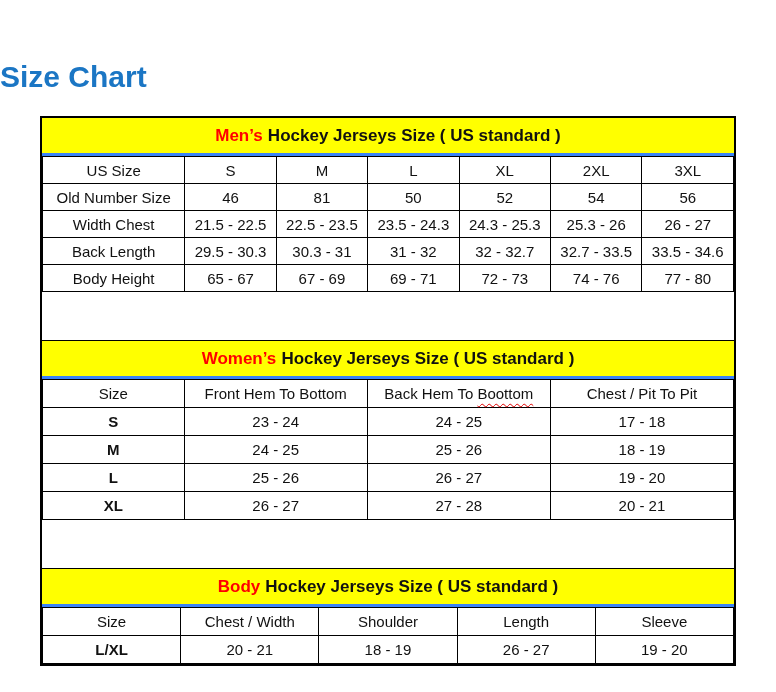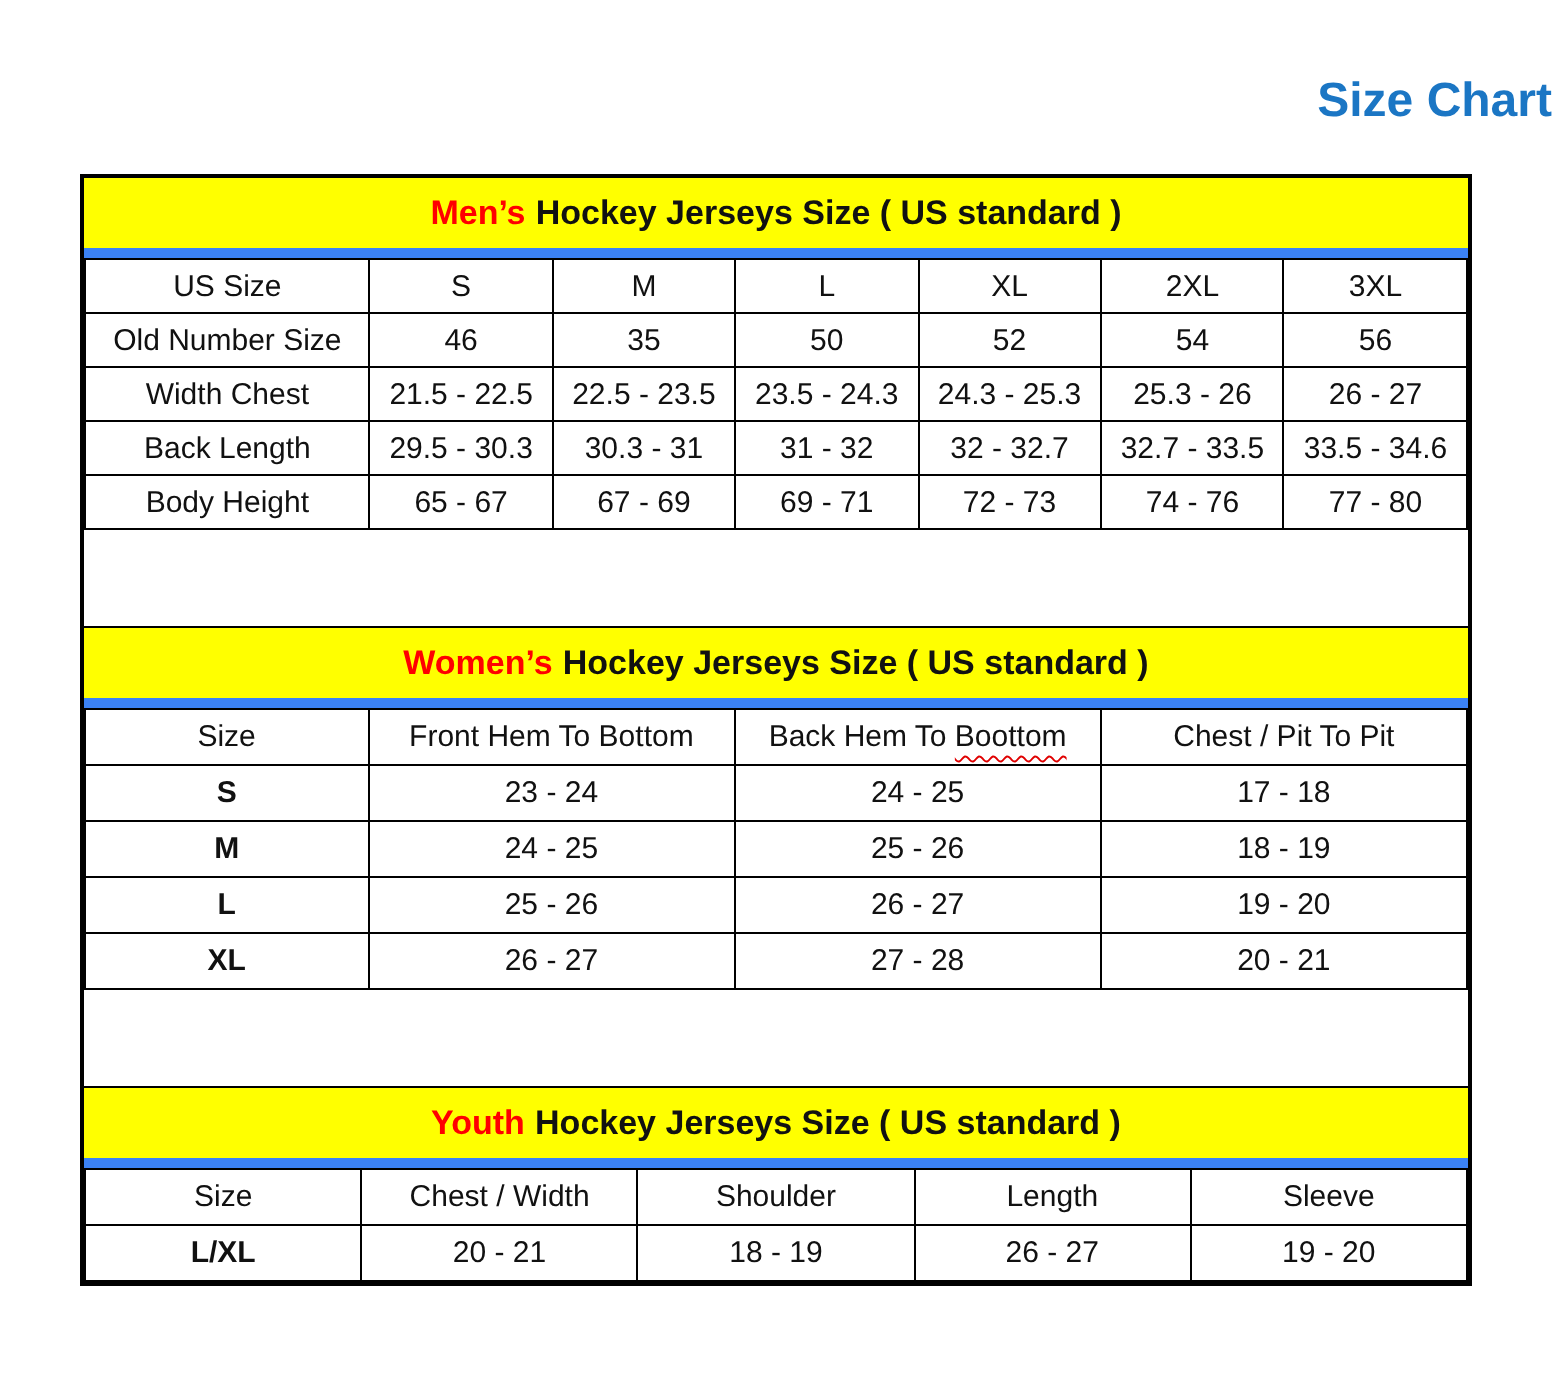--- a/index.html
+++ b/index.html
@@ -6,39 +6,39 @@
   html, body { background: #ffffff; }
   body {
     width: 776px;
     height: 692px;
     font-family: "Liberation Sans", sans-serif;
     color: #111111;
     overflow: hidden;
   }
   .page { width: 776px; height: 692px; position: relative; }
   .title {
-    margin-top: 37px;
-    text-align: right;
-    font-size: 24px;
+    margin-top: 60px;
+    text-align: left;
+    font-size: 30px;
     font-weight: bold;
     letter-spacing: 0px;
     color: var(--title-blue, #1B76C4);
   }
   .tables {
     width: 696px;
     margin: 22px auto 0 auto;
     border: 2px solid #000000;
   }
   .band {
     background: var(--band-yellow, #FFFF00);
     text-align: center;
     font-size: 17px;
     font-weight: bold;
     padding: 8px 0 7px 0;
-    border-bottom: 5px solid #3b82f6;
+    border-bottom: 3px solid #3b82f6;
   }
   .band + table { margin-top: 0; }
   .band .accent {
     color: var(--accent-red, #FF0000);
     margin-right: 0.30em;
   }
   .band.mid { border-top: 1px solid #000; margin-top: 48px; }
   table {
     width: 100%;
     border-collapse: collapse;
@@ -95,21 +95,21 @@
           <th>L</th>
           <th>XL</th>
           <th>2XL</th>
           <th>3XL</th>
         </tr>
       </thead>
       <tbody>
         <tr>
           <td>Old Number Size</td>
           <td>46</td>
-          <td>35</td>
+          <td>81</td>
           <td>50</td>
           <td>52</td>
           <td>54</td>
           <td>56</td>
         </tr>
         <tr>
           <td>Width Chest</td>
           <td>21.5 - 22.5</td>
           <td>22.5 - 23.5</td>
           <td>23.5 - 24.3</td>
@@ -178,21 +178,21 @@
         <tr>
           <td class="bold-label">XL</td>
           <td>26 - 27</td>
           <td>27 - 28</td>
           <td>20 - 21</td>
         </tr>
       </tbody>
     </table>
 
     <div class="band mid">
-      <span class="accent">Youth</span><span>Hockey Jerseys Size ( US standard )</span>
+      <span class="accent">Body</span><span>Hockey Jerseys Size ( US standard )</span>
     </div>
     <table class="youth">
       <colgroup>
         <col style="width:20%">
           <col style="width:20%">
           <col style="width:20%">
           <col style="width:20%">
           <col style="width:20%">
       </colgroup>
       <thead>

